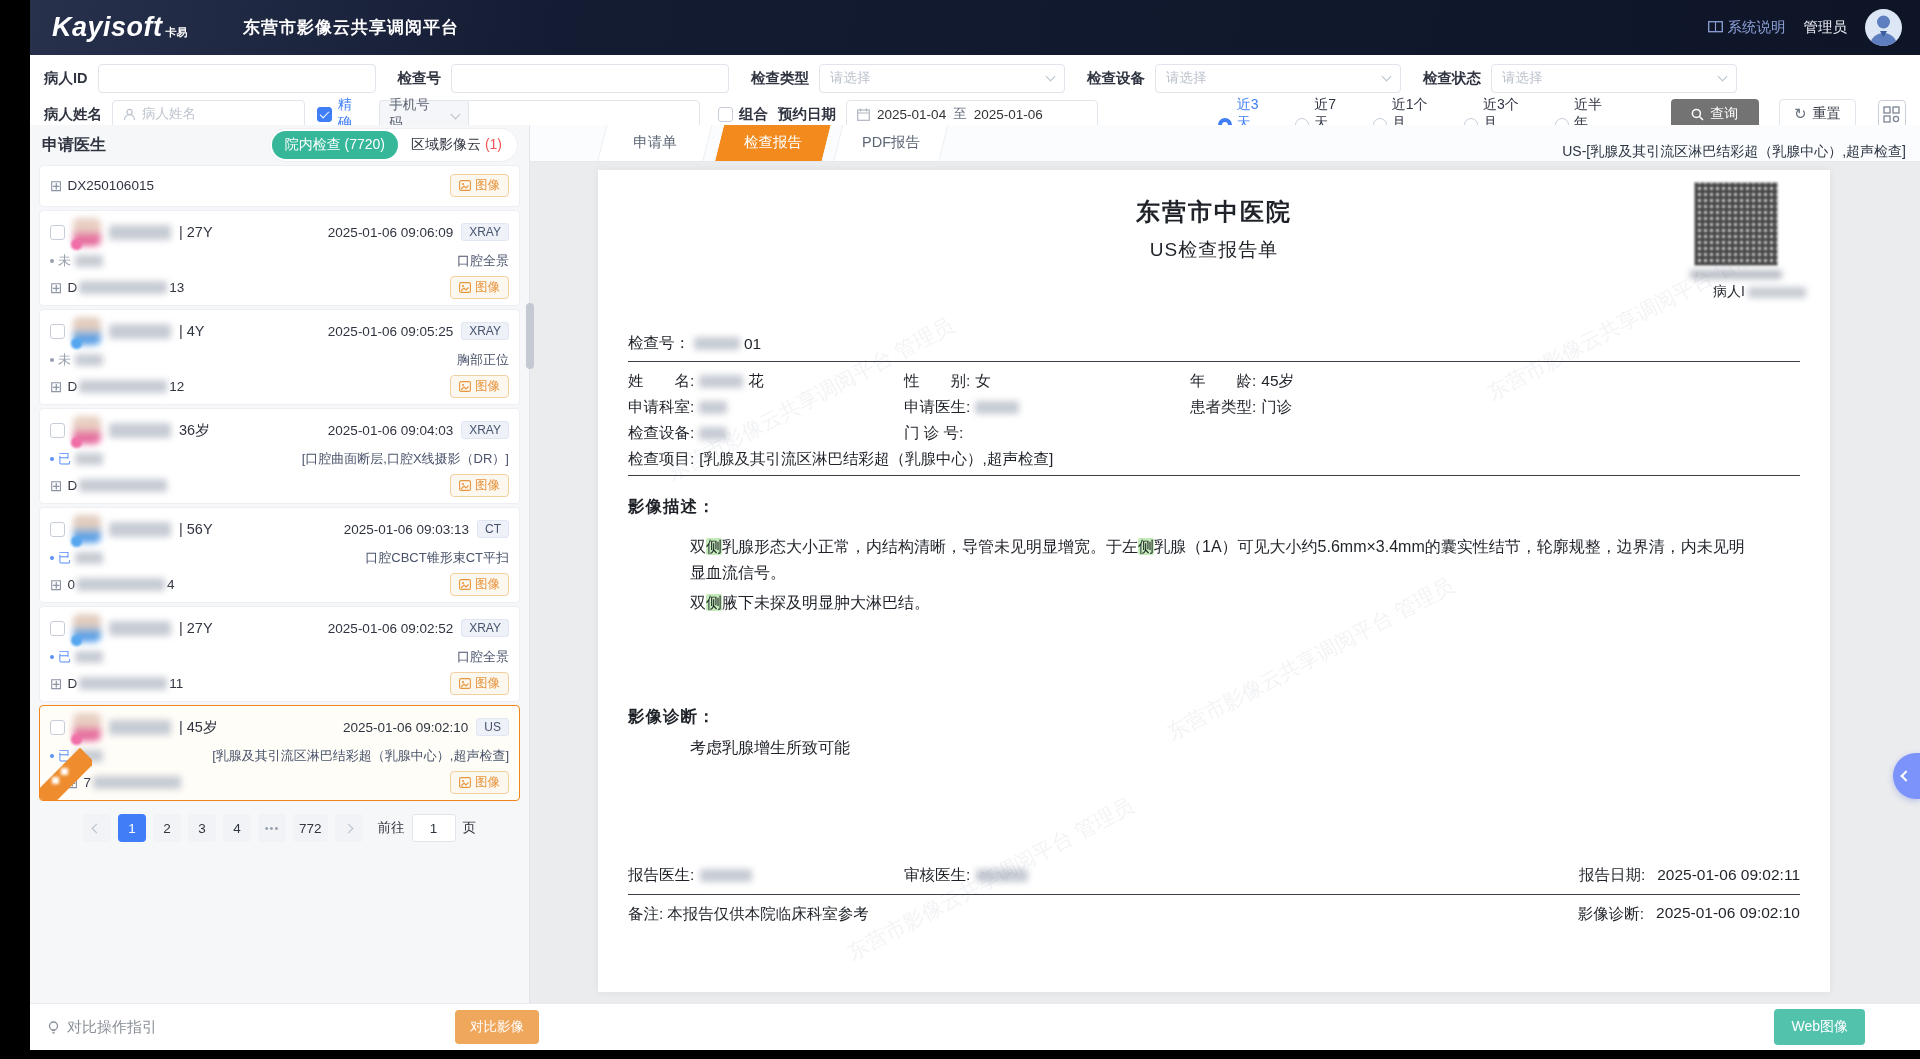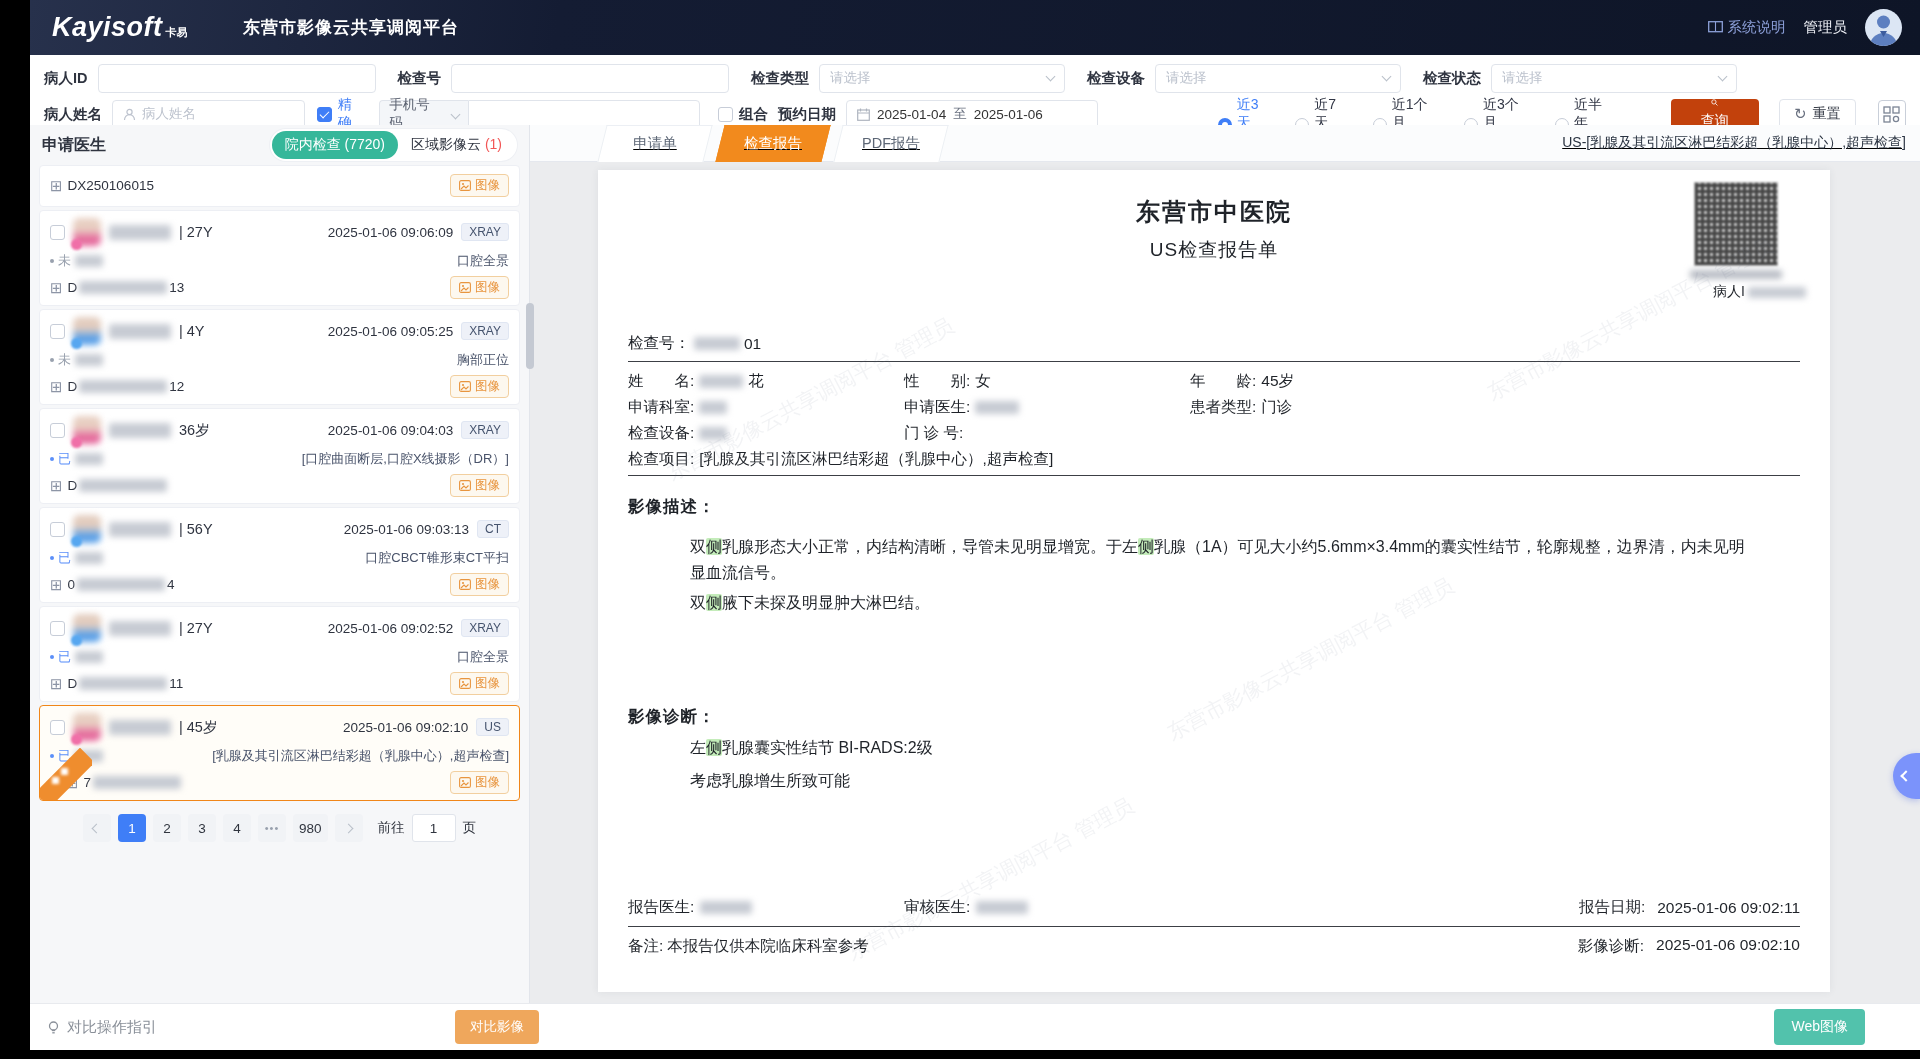--- a/index.html
+++ b/index.html
@@ -32,21 +32,21 @@
   .cb { width:15px; height:15px; border:1px solid #c7cdd8; border-radius:3px; background:#fff; flex:none; position:relative; }
   .cb.checked { background:#3f7ef7; border-color:#3f7ef7; }
   .cb.checked::after { content:""; position:absolute; left:4.5px; top:1.5px; width:4px; height:8px;
           border-right:1.7px solid #fff; border-bottom:1.7px solid #fff; transform:rotate(45deg); }
   .radio { width:14px; height:14px; border:1px solid #c7cdd8; border-radius:50%; background:#fff; flex:none; }
   .radio.on { border:4px solid #3f7ef7; }
   .quick-item { display:flex; align-items:flex-end; gap:5px; font-size:14px; color:#303544; }
   .quick-item.on { color:#3f7ef7; }
   .btn { height:31px; border-radius:4px; display:flex; align-items:center; justify-content:center;
          font-size:14px; cursor:pointer; gap:6px; }
-  .btn-search { background:#c2410c; color:#fff; width:90px;flex-direction:column; }
+  .btn-search { background:#737373; color:#fff; width:90px; }
   .btn-reset { background:#fff; color:#3a3f4a; border:1px solid #e0e4eb; width:78px; }
   .view-toggle { width:29px; height:29px; border:1px solid #c9cfd9; border-radius:4px;
                  display:flex; align-items:center; justify-content:center; }
   .prepend { height:29px; background:#f4f6f9; border:1px solid #e0e4eb; border-right:none;
              border-radius:4px 0 0 4px; display:flex; align-items:center; padding:0 9px; gap:8px;
              font-size:13.5px; color:#5a6170; }
 
   
   .content { position:absolute; left:0; top:125px; right:0; bottom:47px; display:flex; }
 
@@ -99,21 +99,21 @@
   .pg.active { background:#3f7ef7; color:#fff; }
   .pg.nav { background:#f1f3f6; color:#98a0ad; }
   .pg-ellipsis { color:#98a0ad; letter-spacing:1px; font-size:11px; }
   .goto { display:flex; align-items:center; gap:7px; margin-left:8px; }
   .goto-input { width:44px; height:28px; border:1px solid #e0e4eb; border-radius:3px; background:#fff;
                 display:flex; align-items:center; justify-content:center; font-size:13.5px; }
   .scroll-handle { position:absolute; right:-5px; top:178px; width:8px; height:66px; background:#c4c9d2; border-radius:4px; z-index:5; }
 
   
   .main-panel { flex:1; background:#ebecee; position:relative; overflow:hidden; }
-  .tabbar { height:37px; background:#fbfcfd; border-bottom:1px solid #e5e8ee; display:flex; align-items:center;text-decoration:underline; }
+  .tabbar { height:37px; background:#fbfcfd; border-bottom:1px solid #e5e8ee; display:flex; align-items:flex-end; }
   .tabs { display:flex; margin-left:66px; height:37px; }
   .tab { width:118px; height:37px; display:flex; align-items:center; justify-content:center;
          font-size:14.5px; color:#5c6675; cursor:pointer; position:relative; }
   .tab .tab-bg { position:absolute; inset:0 6px; transform:skewX(-14deg); background:#fff; border:1px solid #eceff4; border-bottom:none; }
   .tab.active { color:#fff; }
   .tab.active .tab-bg { background:#f28a1d; border-color:#f28a1d; }
   .tab-label { position:relative; z-index:1; }
   .context-title { margin-left:auto; margin-right:14px; font-size:14px; color:#2b3442; }
 
   .report-page { position:absolute; left:68px; top:45px; width:1232px; height:822px; background:#fff;
@@ -552,21 +552,21 @@
 
       <div class="pagination">
         <span class="pg nav">
             <span class="chev" style="transform:rotate(135deg);margin:0;"></span>
           </span>
         <span class="pg active">1</span>
         <span class="pg">2</span>
         <span class="pg">3</span>
         <span class="pg">4</span>
         <span class="pg pg-ellipsis">•••</span>
-        <span class="pg">980</span>
+        <span class="pg">772</span>
         <span class="pg nav">
             <span class="chev" style="transform:rotate(-45deg);margin:0;"></span>
           </span>
         <span class="goto">
           <span>前往</span>
           <span class="goto-input">1</span>
           <span>页</span>
         </span>
       </div>
 
@@ -653,21 +653,20 @@
             </span>
         </div>
         <div class="hr" style="margin-top:4px;"></div>
 
         <div class="section-title">影像描述：</div>
         <div class="para">双<span class="hl">侧</span>乳腺形态大小正常，内结构清晰，导管未见明显增宽。于左<span class="hl">侧</span>乳腺（1A）可见大小约5.6mm×3.4mm的囊实性结节，轮廓规整，边界清，内未见明显血流信号。</div>
         <div class="para tight">双<span class="hl">侧</span>腋下未探及明显肿大淋巴结。</div>
 
         <div class="diag-block">
           <div class="section-title">影像诊断：</div>
-          <div class="diag-line">左<span class="hl">侧</span>乳腺囊实性结节 BI-RADS:2级</div>
           <div class="diag-line">考虑乳腺增生所致可能</div>
         </div>
 
         <div class="r-footer">
           <span class="rf-cell">
               <span>报告医生:</span>
               <span class="blur doc-blur"></span>
             </span>
           <span class="rf-cell">
               <span>审核医生:</span>

